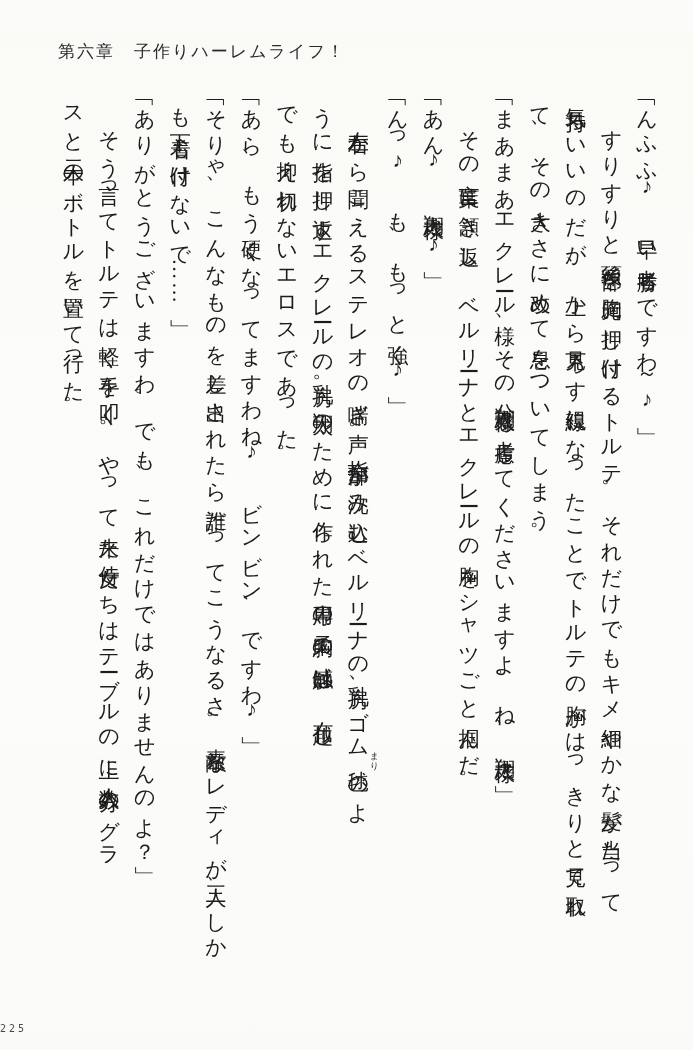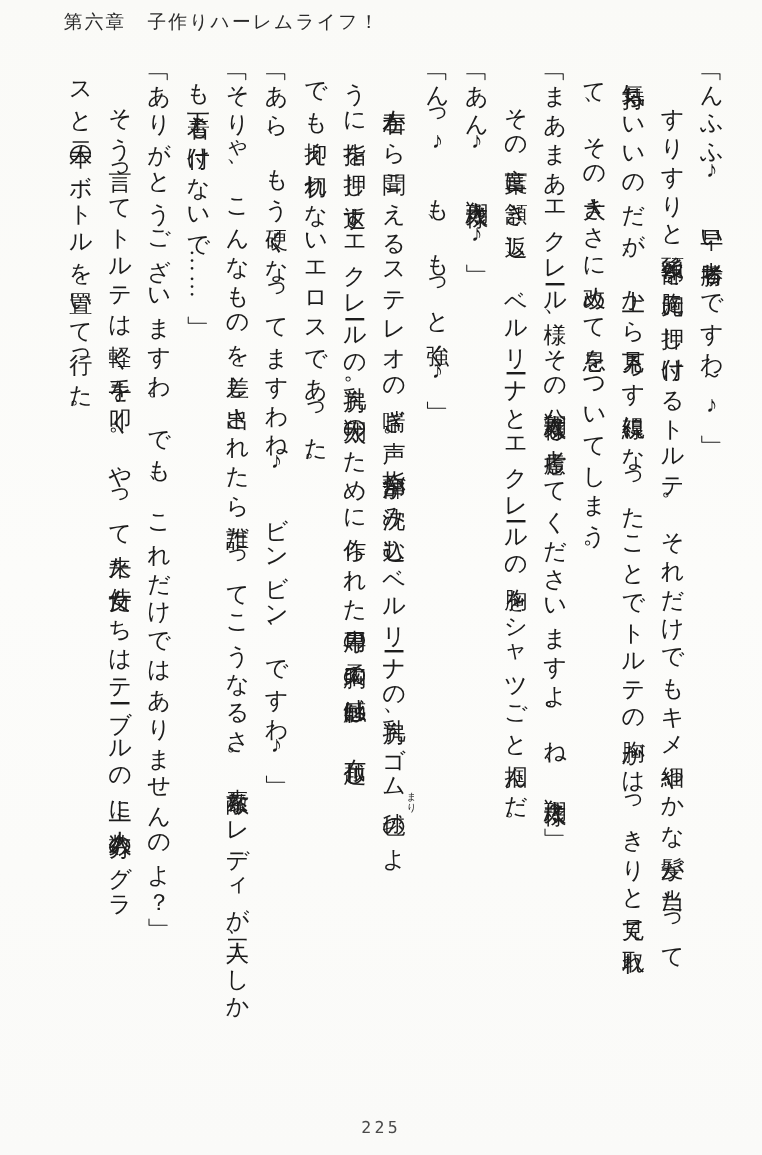--- a/index.html
+++ b/index.html
@@ -12,20 +12,21 @@
     position: relative;
     background: #fbfbf9;
     font-family: "Liberation Serif", "DejaVu Serif", serif;
     color: #1c1c1c;
     overflow: hidden;
   }
   .page {
     position: absolute;
     inset: 0;
     background: linear-gradient(180deg, #fafaf7 0%, #fcfcfa 50%, #fafaf8 100%);
+    margin-top: 32px;
   }
   .running-header {
     position: absolute;
     top: 8px;
     left: 58px;
     font-size: 17px;
     letter-spacing: 2px;
     color: #2a2a2a;
     white-space: nowrap;
   }
@@ -50,23 +51,23 @@
   .body-text rt {
     font-size: 9px;
     letter-spacing: 0;
     color: #2a2a2a;
   }
   .page-number {
     position: absolute;
     bottom: 16px;
     left: 0;
     width: 100%;
-    text-align: center;
+    text-align: left;
     font-family: "DejaVu Sans Mono", monospace;
-    font-size: 15px;
+    font-size: 10px;
     letter-spacing: 3px;
     color: #4a4a4a;
   }
 </style>
 </head>
 <body>
 
 <div class="page">
   <div class="running-header">第六章　子作りハーレムライフ！</div>
 

